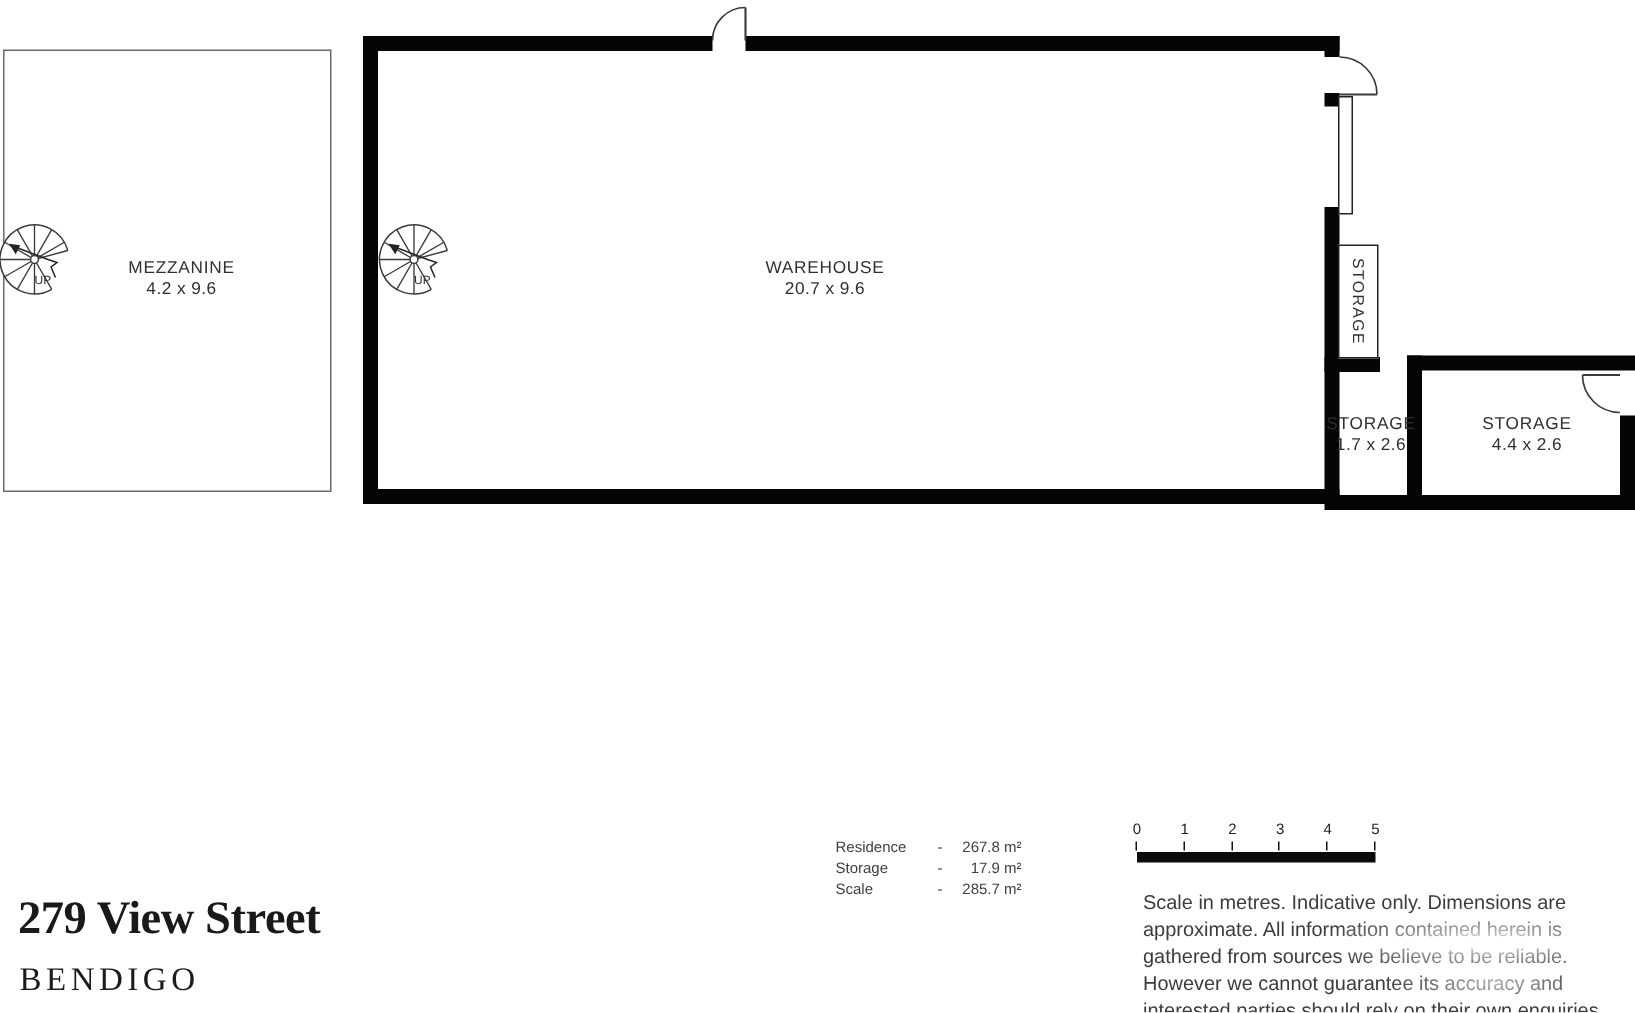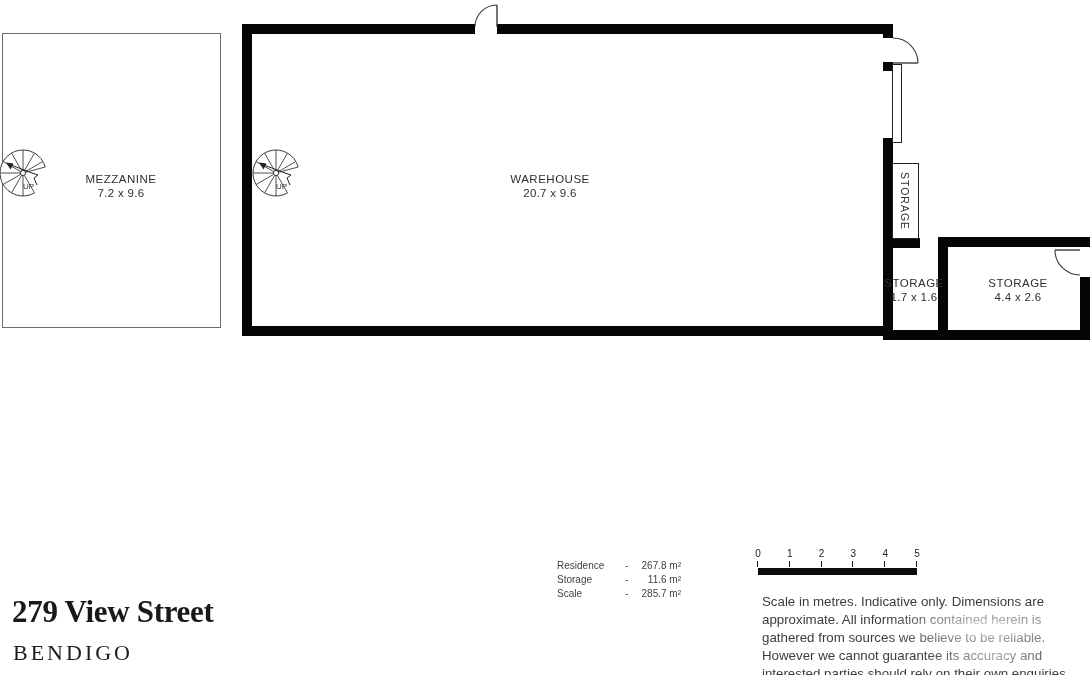--- a/index.html
+++ b/index.html
@@ -37,21 +37,21 @@
   .fade{position:absolute;pointer-events:none;}
 </style>
 </head>
 <body>
 
 <div id="canvas">
 
   <div class="room-outline" style="left:2px;top:33px;width:217px;height:293px;"></div>
   <div class="room-label" style="left:41px;top:172px;width:160px;">
     <div>MEZZANINE</div>
-    <div class="dims">7.2 x 9.6</div>
+    <div class="dims">4.2 x 9.6</div>
   </div>
 
   <div class="wall" style="left:242px;top:24px;width:233px;height:10px;"></div>
   <div class="wall" style="left:497px;top:24px;width:396px;height:10px;"></div>
   <div class="wall" style="left:242px;top:24px;width:10px;height:312px;"></div>
   <div class="wall" style="left:242px;top:326px;width:651px;height:10px;"></div>
   <div class="wall" style="left:883px;top:24px;width:10px;height:14px;"></div>
   <div class="wall" style="left:883px;top:62px;width:10px;height:9px;"></div>
   <div class="wall" style="left:883px;top:138px;width:10px;height:198px;"></div>
 
@@ -127,21 +127,21 @@
     <text x="0" y="16">UP</text>
   </svg>
 
   <div class="room-label" style="left:470px;top:172px;width:160px;">
     <div>WAREHOUSE</div>
     <div class="dims">20.7 x 9.6</div>
   </div>
 
   <div class="room-label" style="left:874px;top:276px;width:80px;">
     <div>STORAGE</div>
-    <div class="dims">1.7 x 1.6</div>
+    <div class="dims">1.7 x 2.6</div>
   </div>
 
   <div class="room-label" style="left:958px;top:276px;width:120px;">
     <div>STORAGE</div>
     <div class="dims">4.4 x 2.6</div>
   </div>
 
   <div id="scalebar">
     <div class="tickg" style="left:0px;">
         <span class="num">0</span>
@@ -175,21 +175,21 @@
       <span class="lbl">Residence</span>
       <span class="val">
           <span>-</span>
           <span>267.8 m²</span>
         </span>
     </div>
     <div class="area-row">
       <span class="lbl">Storage</span>
       <span class="val">
           <span>-</span>
-          <span>11.6 m²</span>
+          <span>17.9 m²</span>
         </span>
     </div>
     <div class="area-row">
       <span class="lbl">Scale</span>
       <span class="val">
           <span>-</span>
           <span>285.7 m²</span>
         </span>
     </div>
   </div>

